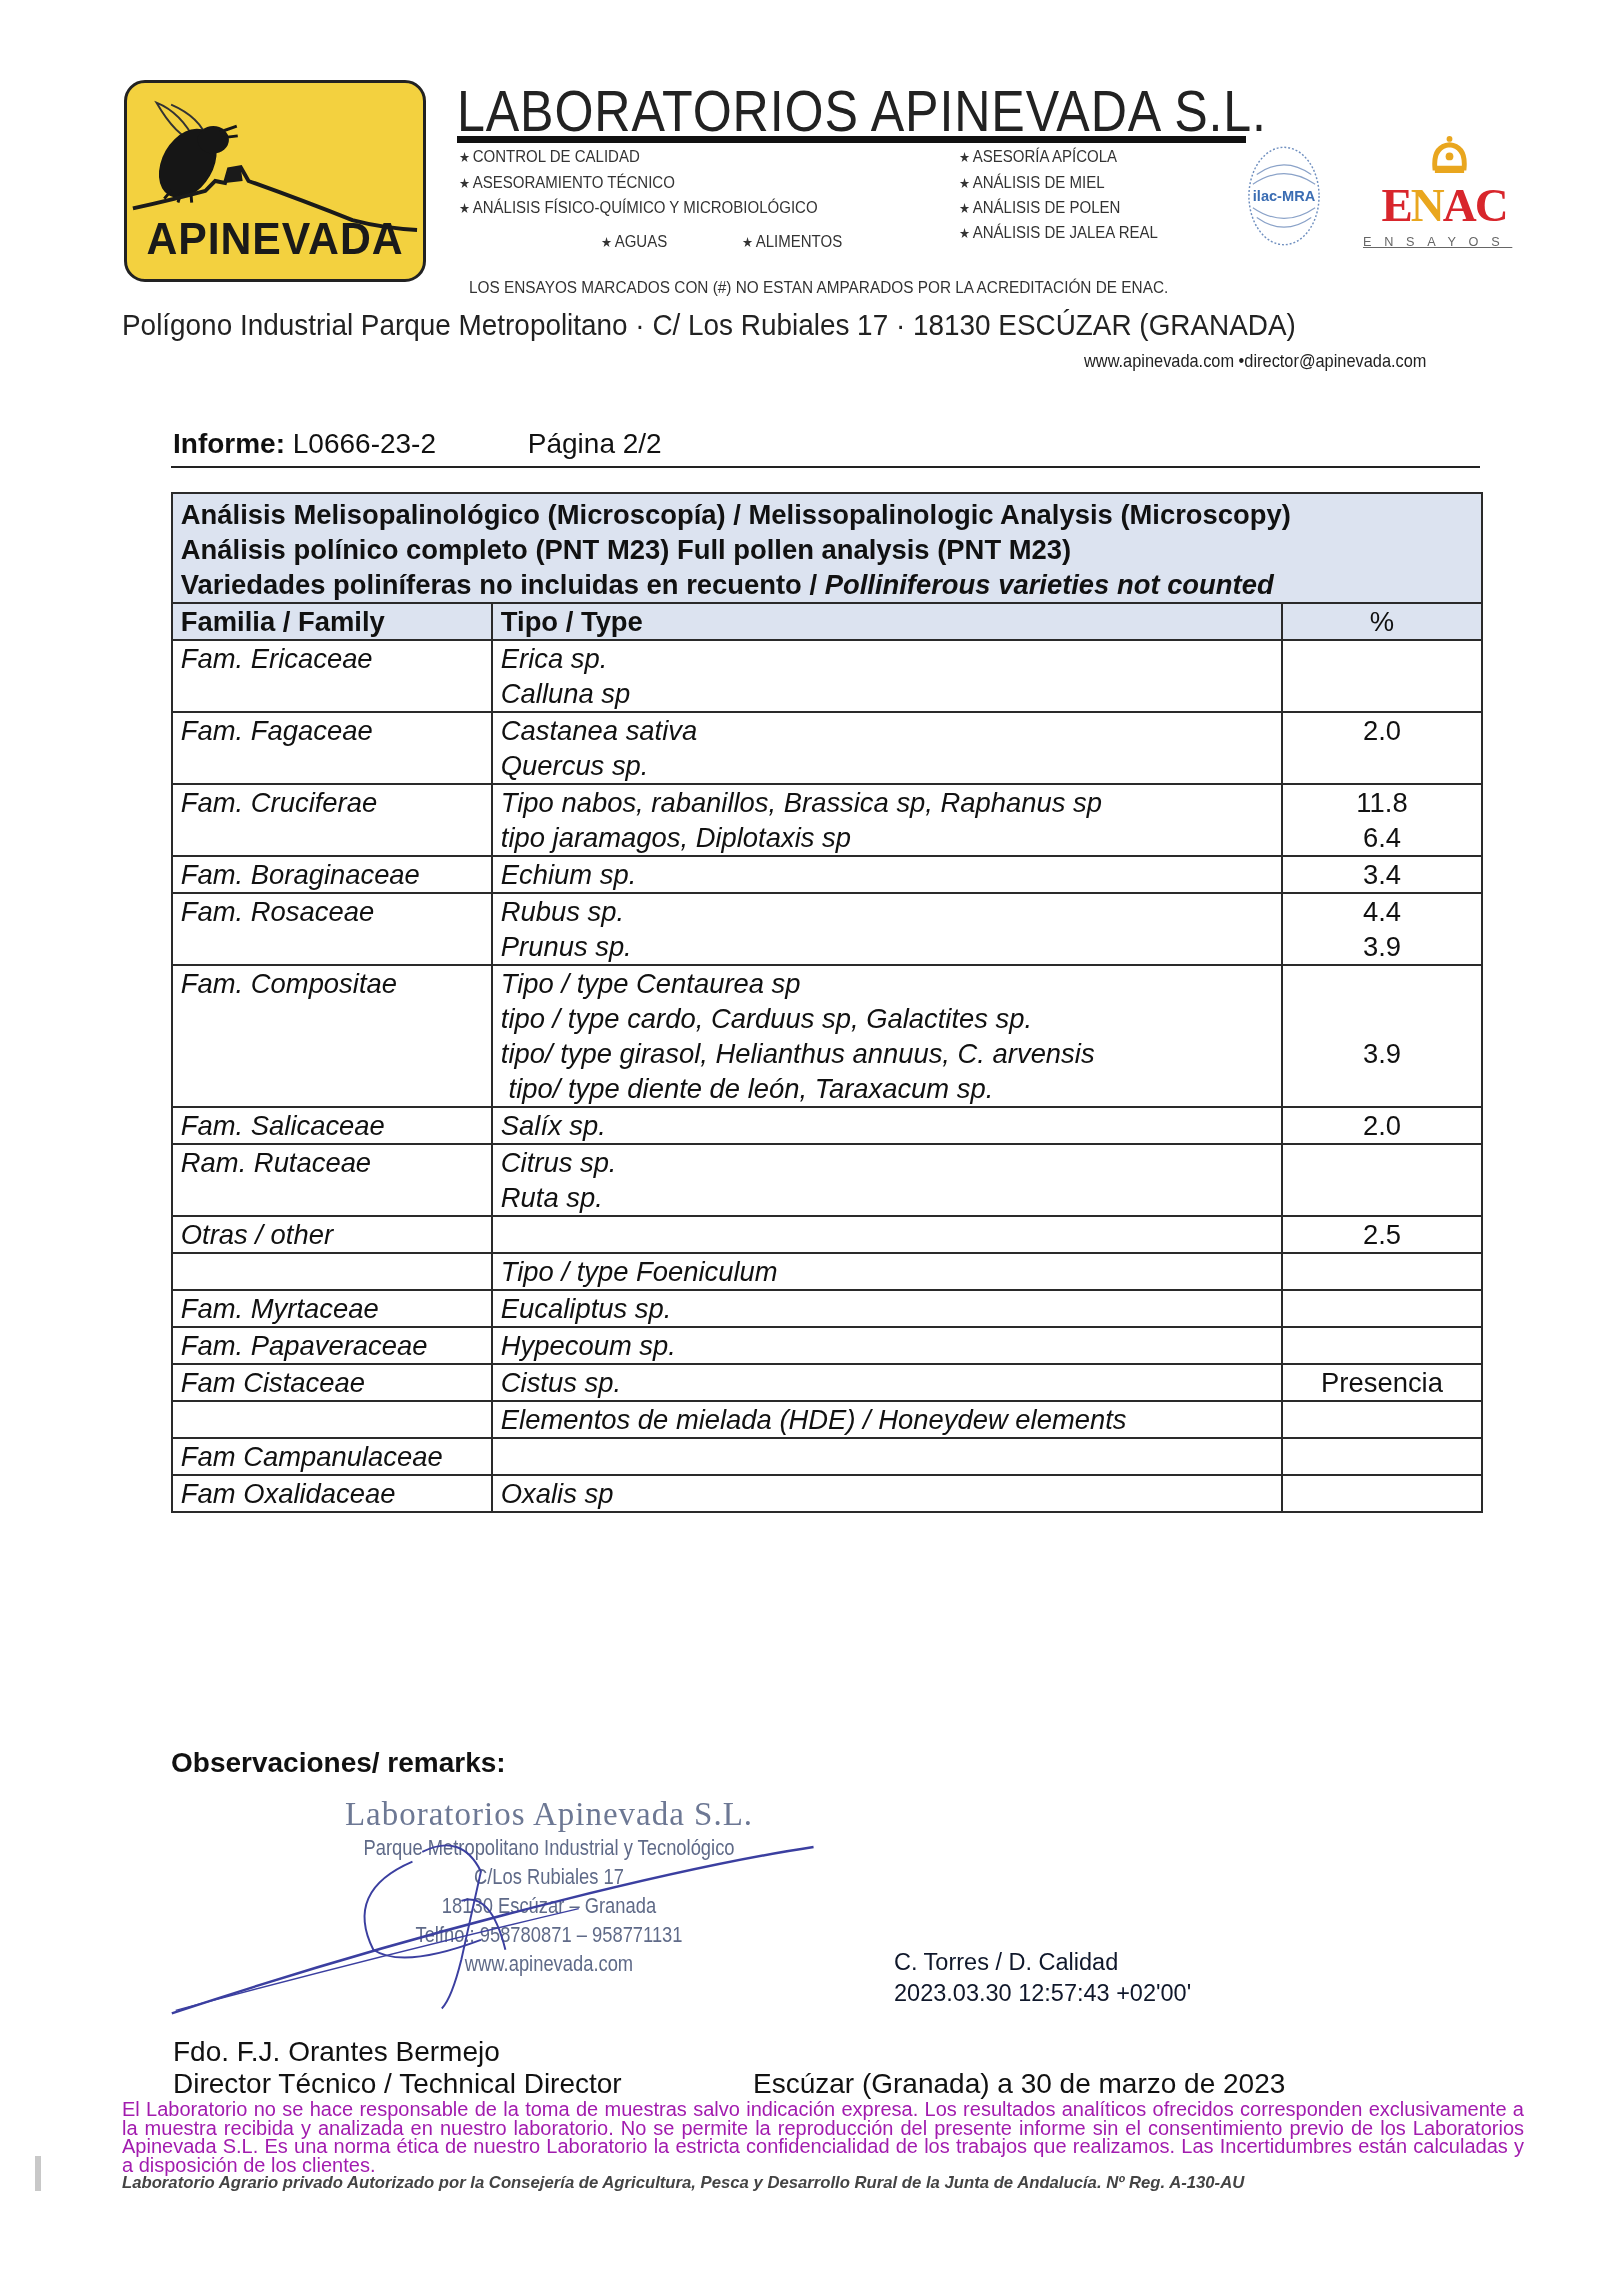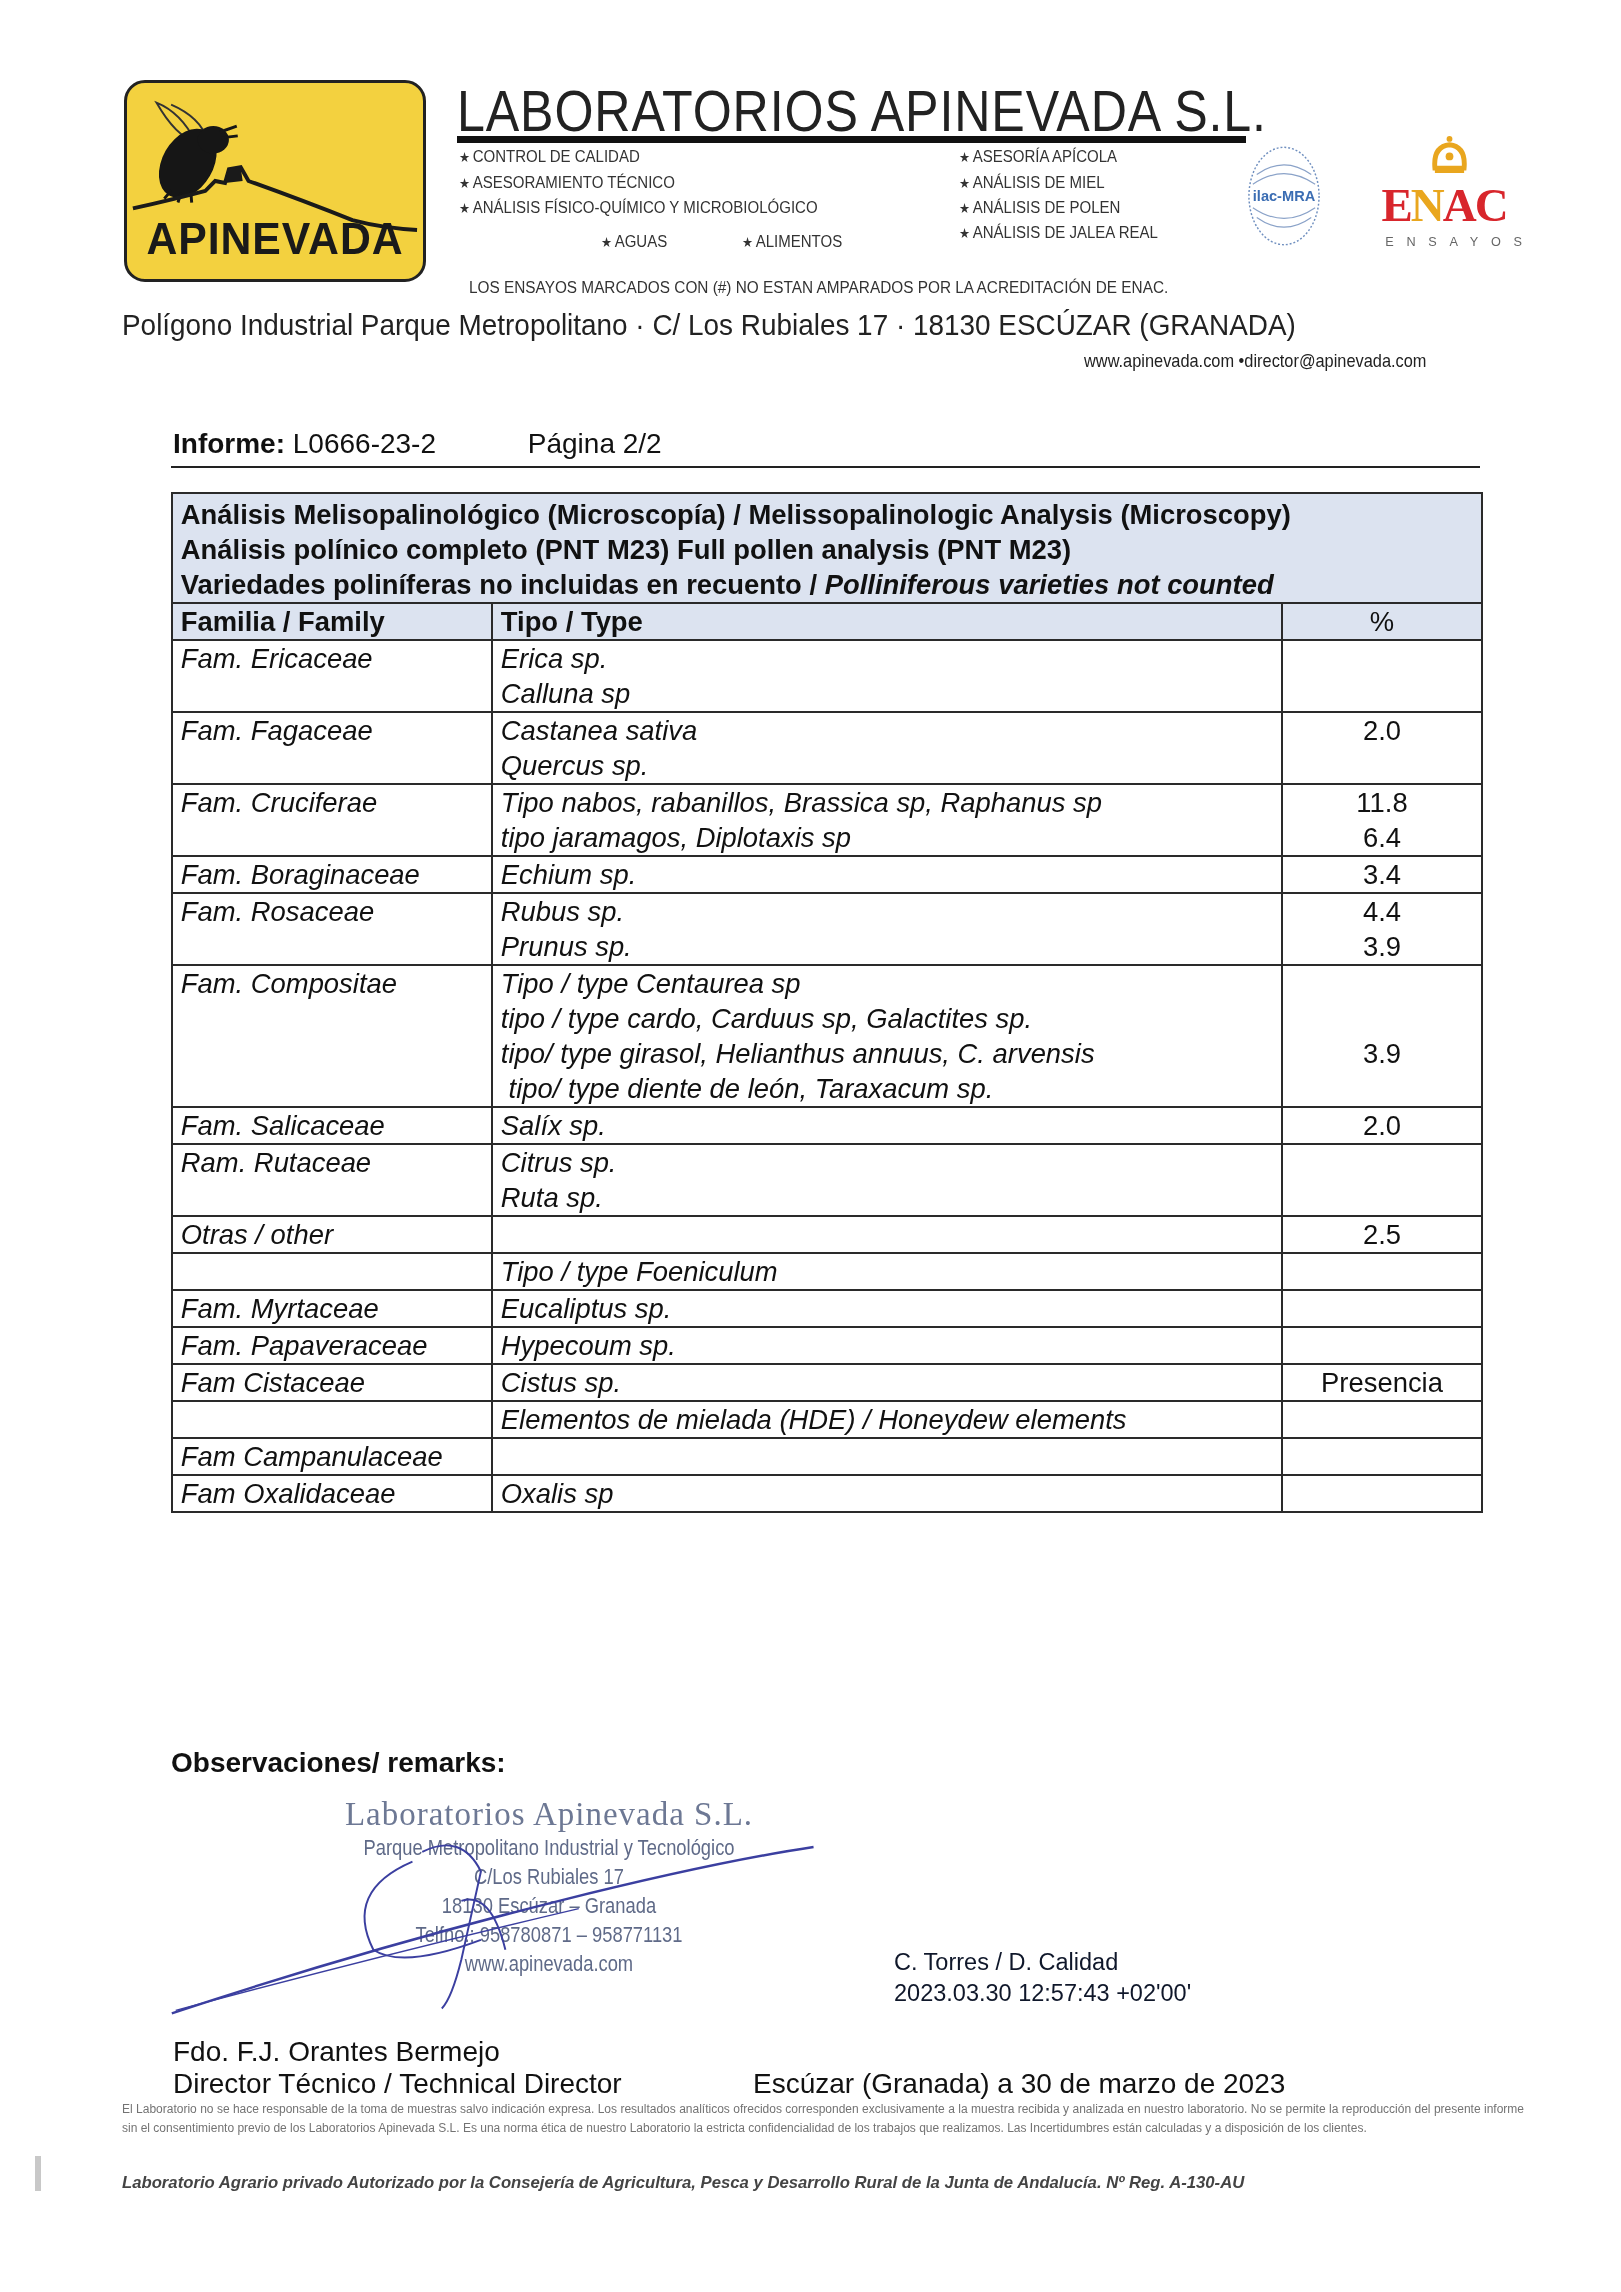--- a/index.html
+++ b/index.html
@@ -21,22 +21,22 @@
 
   .svc { font-size:16.7px; color:#333; white-space:nowrap; transform:scaleX(0.9); transform-origin:left top; }
   .svc .star { font-size:13.7px; margin-right:2.9px; }
 
   .ilac { left:1247px; top:145px; width:74px; height:102px; }
   .enac { left:1358px; top:135px; width:172px; height:127px; }
   .enac-word { position:absolute; left:0; top:35px; width:172px; text-align:center;
                font-family:"Liberation Serif", serif; font-weight:bold; font-size:47px;
                color:#d8262c; letter-spacing:-2px;margin-top:8px; }
   .enac-word .n { color:#e9a61e; }
-  .enac-sub { position:absolute; left:16px; top:100px; width:172px; text-align:center;
-              font-size:12.7px; letter-spacing:12.7px; color:#666; }
+  .enac-sub { position:absolute; left:5px; top:100px; width:172px; text-align:left;
+              font-size:12.7px; letter-spacing:12.7px; color:#666;text-decoration:underline; }
   .enac-crown { position:absolute; left:73px; top:0; width:37px; height:39px; }
 
   .disclaimer { left:469px; top:278px; font-size:16.7px; color:#333; white-space:nowrap;
                 transform:scaleX(0.92); transform-origin:left top; }
   .address { left:122px; top:308px; font-size:30px; color:#222; white-space:nowrap;
              transform:scaleX(0.93); transform-origin:left top; }
   .web { left:1084px; top:350px; font-size:18.6px; color:#222; white-space:nowrap;
          transform:scaleX(0.88); transform-origin:left top; }
 
   
@@ -65,21 +65,21 @@
   .stamp { left:294px; top:1796px; width:510px; text-align:center; color:#4b5a8c; }
   .stamp .s1 { font-family:"Liberation Serif", serif; font-size:33px; color:#6d7894; letter-spacing:1px; }
   .stamp .s2 { font-size:21.6px; line-height:29px; color:#5f6a88; transform:scaleX(0.85); }
   .sigsvg { left:167px; top:1803px; width:667px; height:225px; }
 
   .signer { left:894px; top:1947px; font-size:23.5px; line-height:31px; color:#0f172a; white-space:nowrap; }
 
   .fdo { left:173px; top:2036px; font-size:28px; line-height:32px; white-space:nowrap; }
   .place { left:753px; top:2068px; font-size:28px; white-space:nowrap; }
 
-  .legal { left:122px; top:2100px; width:1402px; font-size:12px; line-height:18.6px; color:#737373;
+  .legal { left:122px; top:2100px; width:1402px; font-size:20px; line-height:18.6px; color:#a21caf;
            text-align:justify; }
   .authorized { left:122px; top:2173px; font-size:16.7px; font-weight:bold; font-style:italic; color:#444; white-space:nowrap; }
   .margin-mark { left:35px; top:2156px; width:5.9px; height:35px; background:#c8c8c8; }
 </style>
 </head>
 <body>
 
 <div class="abs logo">
   <svg width="294" height="194" viewBox="0 0 300 198">
 

